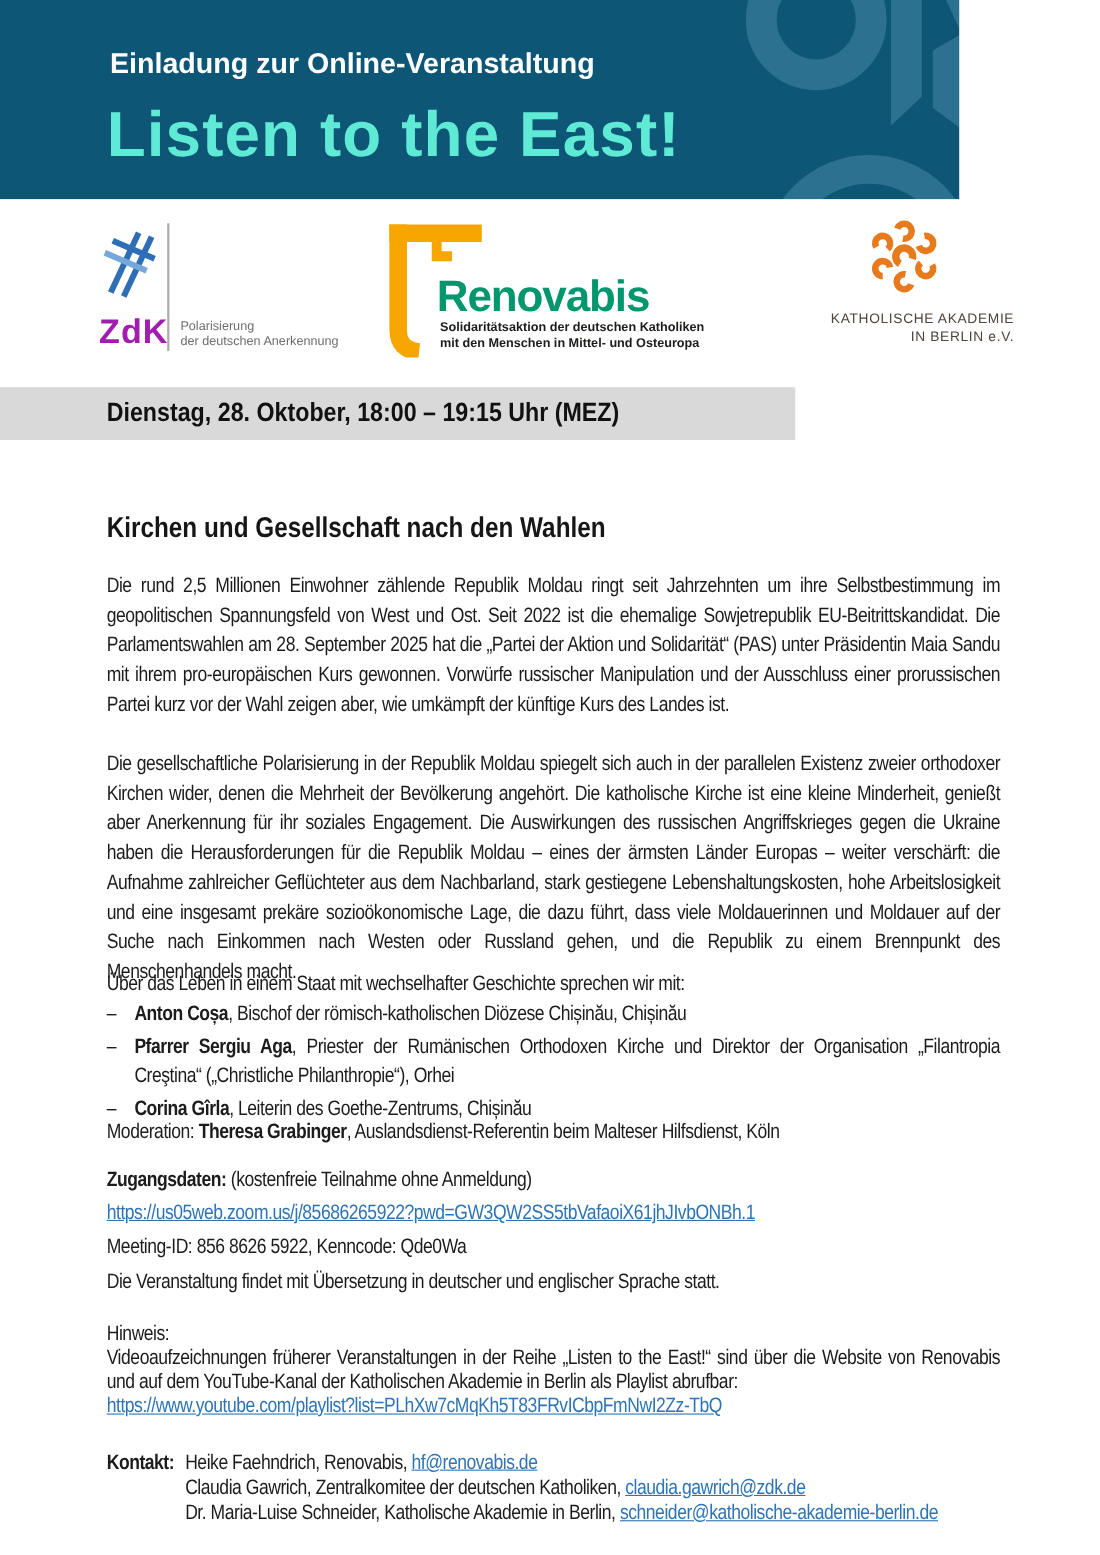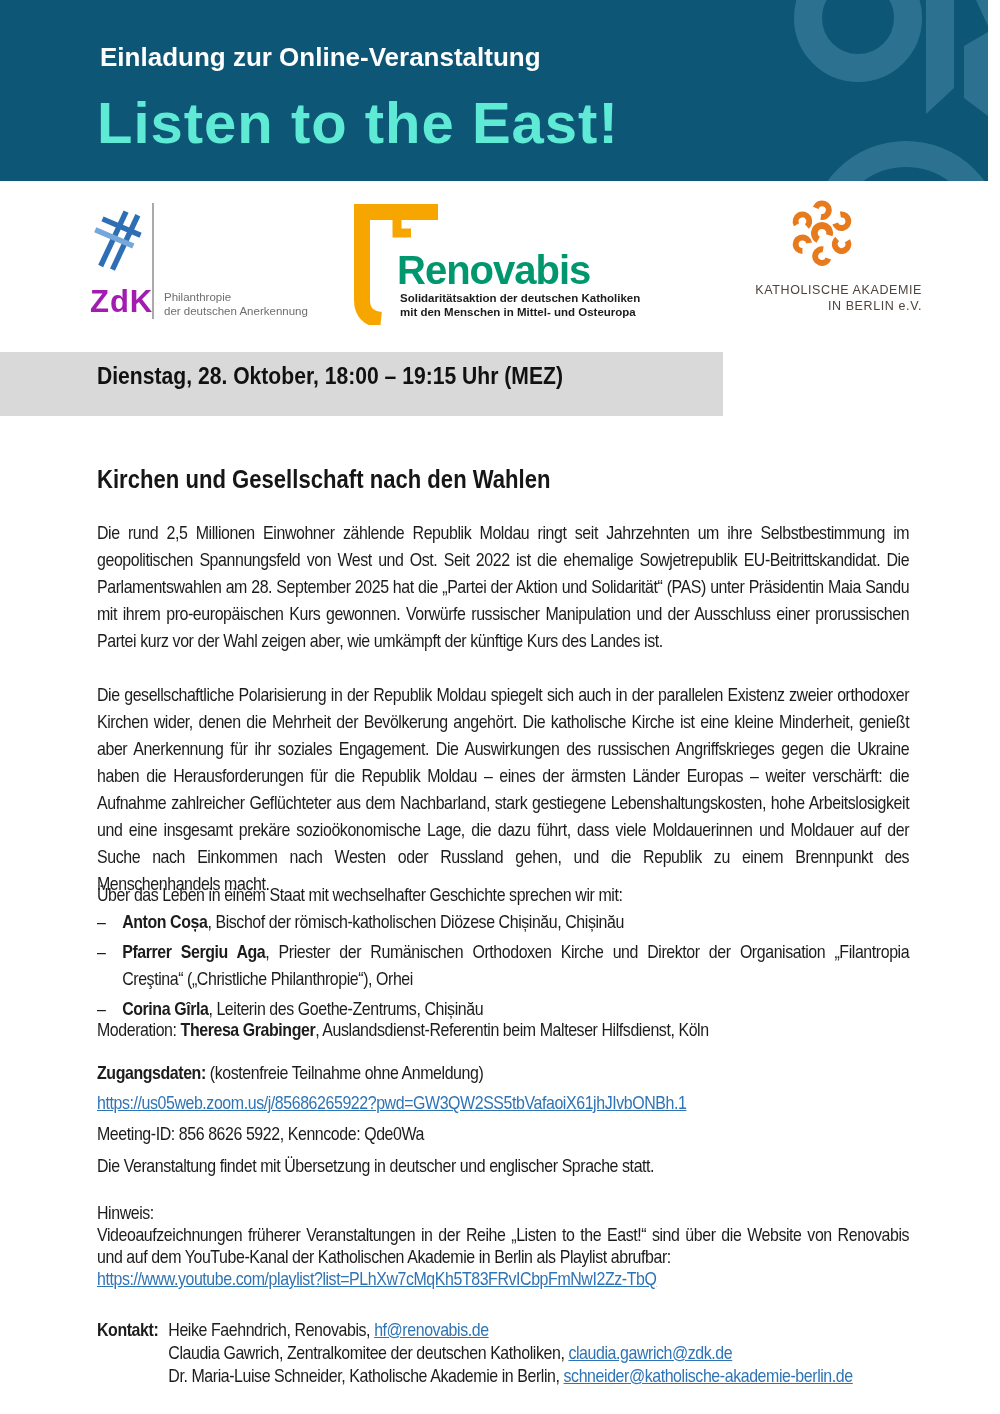--- a/index.html
+++ b/index.html
@@ -1,34 +1,34 @@
 <!DOCTYPE html>
 <html><head>
 <meta charset="utf-8">
 <style>
   html,body{margin:0;padding:0;background:#ffffff;}
   .page{position:relative;width:1000px;height:1414px;background:#ffffff;overflow:hidden;
         font-family:"Liberation Sans",sans-serif;color:#1c1c1c;}
   
-  .header{position:absolute;left:0;top:0;width:988px;height:181px;background:#0e5676;overflow:hidden;}
+  .header{position:absolute;left:0;top:0;width:872px;height:181px;background:#0e5676;overflow:hidden;}
   .wm{position:absolute;right:0;top:0;}
   .kicker{position:absolute;left:100px;top:42px;font-size:26px;font-weight:bold;color:#ffffff;}
   .headline{position:absolute;left:97px;top:88px;font-size:58px;line-height:70px;font-weight:bold;
             color:#5eead4;letter-spacing:1px;white-space:nowrap;}
   
   .logo-svg{position:absolute;}
   .zdk-abbr{position:absolute;left:90px;top:284px;font-size:31px;font-weight:bold;color:#a21caf;letter-spacing:1px;}
   .zdk-divider{position:absolute;left:152px;top:203px;width:2px;height:116px;background:#aaaaa9;}
   .zdk-tagline{position:absolute;left:164px;top:291px;font-size:11.5px;line-height:13.5px;color:#6e6e6d;}
   .ren-name{position:absolute;left:397px;top:248px;font-size:40px;font-weight:bold;color:#00966e;letter-spacing:-1px;}
   .ren-tagline{position:absolute;left:400px;top:292px;font-size:11.5px;line-height:13.5px;color:#1c1c1a;font-weight:bold;}
   .aka-text{position:absolute;left:722px;top:282px;width:200px;text-align:right;font-size:12.5px;
             line-height:16px;letter-spacing:0.6px;color:#4e443c;}
   
-  .datebar{position:absolute;left:0;top:352px;width:723px;height:64px;background:#d9d9d9;}
+  .datebar{position:absolute;left:0;top:352px;width:723px;height:48px;background:#d9d9d9;}
   .datebar-text{position:absolute;left:97px;top:0;line-height:48px;font-size:24px;font-weight:bold;color:#111111;
                 display:inline-block;transform:scaleX(0.88);transform-origin:0 50%;white-space:nowrap;}
   .title{position:absolute;left:96px;top:412px;font-size:36px;font-weight:bold;color:#161616;letter-spacing:-0.5px;white-space:nowrap;}
   .subtitle{position:absolute;left:97px;top:464px;font-size:26px;font-weight:bold;color:#161616;
             transform:scaleX(0.85);transform-origin:0 0;white-space:nowrap;}
   
   .cond{position:absolute;left:97px;width:968px;transform:scaleX(0.839);transform-origin:0 0;
         font-size:19px;line-height:27px;letter-spacing:-0.5px;color:#1c1c1c;}
   .just{text-align:justify;}
   .b{font-weight:bold;}
@@ -60,21 +60,21 @@
 
   <svg class="logo-svg" style="left:88px;top:200px;" width="58" height="74" viewBox="0 0 64 76">
     <line x1="14" y1="70" x2="42" y2="10" stroke="#2e6eb5" stroke-width="6"></line>
     <line x1="27" y1="74" x2="55" y2="14" stroke="#2e6eb5" stroke-width="6"></line>
     <line x1="8" y1="30" x2="50" y2="48" stroke="#76a7da" stroke-width="6"></line>
     <line x1="16" y1="18" x2="58" y2="36" stroke="#2e6eb5" stroke-width="6"></line>
   </svg>
   <div class="zdk-abbr">ZdK</div>
   <div class="zdk-divider"></div>
   <div class="zdk-tagline">
-    <div>Philanthropie</div>
+    <div>Polarisierung</div>
     <div>der deutschen Anerkennung</div>
   </div>
 
   <svg class="logo-svg" style="left:350px;top:200px;" width="95" height="125" viewBox="0 0 95 125">
     <path d="M12 4 v96 q0 18 19 20" stroke="#f7a600" stroke-width="16" fill="none"></path>
     <path d="M4 12 h84" stroke="#f7a600" stroke-width="16" fill="none"></path>
     <path d="M47 20 v13 h14" stroke="#f7a600" stroke-width="9" fill="none"></path>
   </svg>
   <div class="ren-name">Renovabis</div>
   <div class="ren-tagline">

